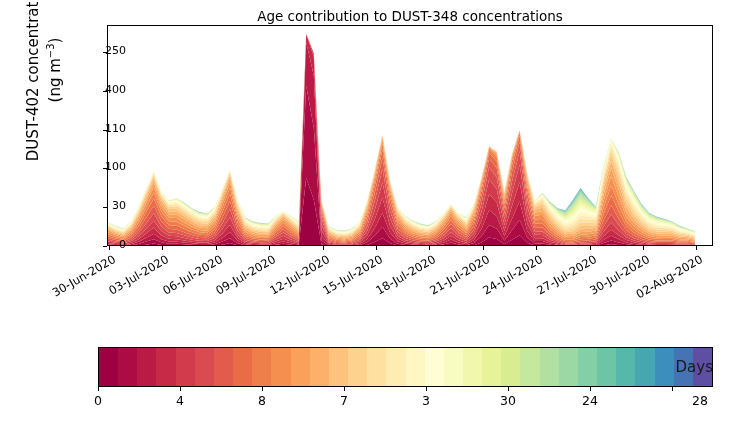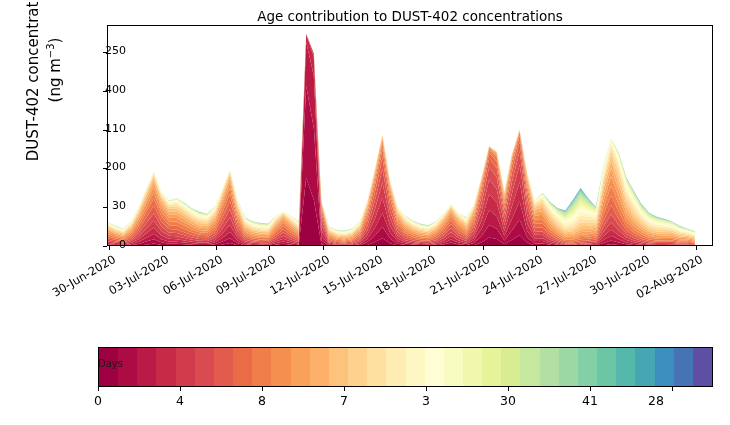--- a/index.html
+++ b/index.html
@@ -41,32 +41,32 @@
   }
 
   
   #cbar{
     position:absolute;left:98px;top:347px;width:615px;height:40px;
     border:1.1px solid #000;box-sizing:border-box;overflow:hidden;
     display:flex;
   }
   #cbar .seg{flex:1 1 auto;height:100%;}
   #cbar-label{
-    position:absolute;left:98px;top:358px;width:615px;text-align:left;
-    font-size:10px;color:#1a1a1a;pointer-events:none;
+    position:absolute;left:98px;top:358px;width:615px;text-align:right;
+    font-size:15px;color:#1a1a1a;pointer-events:none;
   }
   .cbtickmark{position:absolute;width:1px;height:4px;background:#000;top:387px;}
   .cbtextlbl{position:absolute;top:393px;font-size:12.5px;color:#000;white-space:nowrap;transform:translateX(-50%);}
 </style>
 </head>
 <body>
 
 <div id="stage">
 
-  <div id="chart-title">Age contribution to DUST-402 concentrations</div>
+  <div id="chart-title">Age contribution to DUST-348 concentrations</div>
 
   <div id="ylabel-wrap">
     <span class="l1">DUST-402 concentration</span>
     <span class="l2"><span>(ng m</span><sup class="exp">−3</sup><span>)</span></span>
   </div>
 
   <div id="plot">
     <svg id="plot-svg" width="606" height="221">
         <path d="M0.00,220.28 L7.62,220.44 L15.25,220.53 L22.87,220.26 L30.49,219.63 L38.11,218.63 L45.74,217.55 L53.36,218.95 L60.98,219.53 L68.60,219.58 L76.23,219.82 L83.85,220.03 L91.47,220.17 L99.09,220.21 L106.72,219.83 L114.34,218.63 L121.96,217.11 L129.58,219.37 L137.21,220.26 L144.83,220.43 L152.45,220.50 L160.08,220.49 L167.70,220.02 L175.32,219.55 L182.94,220.02 L190.57,220.36 L198.19,152.01 L205.81,173.70 L213.43,218.32 L221.06,220.42 L228.68,220.59 L236.30,220.64 L243.92,220.56 L251.55,220.26 L259.17,218.89 L266.79,216.05 L274.42,212.15 L282.04,217.28 L289.66,219.52 L297.28,220.10 L304.91,220.34 L312.53,220.45 L320.15,220.48 L327.77,220.32 L335.40,219.87 L343.02,219.06 L350.64,219.84 L358.26,220.22 L365.89,219.26 L373.51,216.38 L381.13,211.61 L388.75,213.12 L396.38,218.16 L404.00,213.78 L411.62,209.27 L419.25,216.85 L426.87,219.42 L434.49,219.43 L442.11,220.05 L449.74,220.44 L457.36,220.69 L464.98,220.74 L472.60,220.62 L480.23,220.59 L487.85,220.50 L495.47,219.24 L503.09,218.26 L510.72,219.04 L518.34,219.81 L525.96,220.20 L533.58,220.43 L541.21,220.60 L548.83,220.64 L556.45,220.65 L564.08,220.63 L571.70,220.70 L579.32,220.70 L586.94,220.75 L586.94,221.00 L579.32,221.00 L571.70,221.00 L564.08,221.00 L556.45,221.00 L548.83,221.00 L541.21,221.00 L533.58,221.00 L525.96,221.00 L518.34,221.00 L510.72,221.00 L503.09,221.00 L495.47,221.00 L487.85,221.00 L480.23,221.00 L472.60,221.00 L464.98,221.00 L457.36,221.00 L449.74,221.00 L442.11,221.00 L434.49,221.00 L426.87,221.00 L419.25,221.00 L411.62,221.00 L404.00,221.00 L396.38,221.00 L388.75,221.00 L381.13,221.00 L373.51,221.00 L365.89,221.00 L358.26,221.00 L350.64,221.00 L343.02,221.00 L335.40,221.00 L327.77,221.00 L320.15,221.00 L312.53,221.00 L304.91,221.00 L297.28,221.00 L289.66,221.00 L282.04,221.00 L274.42,221.00 L266.79,221.00 L259.17,221.00 L251.55,221.00 L243.92,221.00 L236.30,221.00 L228.68,221.00 L221.06,221.00 L213.43,221.00 L205.81,221.00 L198.19,221.00 L190.57,221.00 L182.94,221.00 L175.32,221.00 L167.70,221.00 L160.08,221.00 L152.45,221.00 L144.83,221.00 L137.21,221.00 L129.58,221.00 L121.96,221.00 L114.34,221.00 L106.72,221.00 L99.09,221.00 L91.47,221.00 L83.85,221.00 L76.23,221.00 L68.60,221.00 L60.98,221.00 L53.36,221.00 L45.74,221.00 L38.11,221.00 L30.49,221.00 L22.87,221.00 L15.25,221.00 L7.62,221.00 L0.00,221.00 Z" fill="#9e0142" stroke="none" shape-rendering="geometricPrecision"></path>
         <path d="M0.00,219.38 L7.62,219.75 L15.25,219.95 L22.87,219.33 L30.49,217.90 L38.11,215.62 L45.74,213.16 L53.36,216.35 L60.98,217.69 L68.60,217.82 L76.23,218.36 L83.85,218.82 L91.47,219.15 L99.09,219.23 L106.72,218.37 L114.34,215.62 L121.96,212.13 L129.58,217.31 L137.21,219.34 L144.83,219.74 L152.45,219.90 L160.08,219.85 L167.70,218.79 L175.32,217.70 L182.94,218.79 L190.57,219.56 L198.19,59.72 L205.81,101.94 L213.43,214.61 L221.06,219.69 L228.68,220.10 L236.30,220.20 L243.92,220.01 L251.55,219.33 L259.17,216.20 L266.79,209.70 L274.42,200.67 L282.04,212.48 L289.66,217.64 L297.28,218.98 L304.91,219.52 L312.53,219.77 L320.15,219.85 L327.77,219.47 L335.40,218.44 L343.02,216.60 L350.64,218.38 L358.26,219.24 L365.89,217.05 L373.51,210.37 L381.13,199.06 L388.75,202.74 L396.38,214.53 L404.00,204.26 L411.62,193.66 L419.25,211.49 L426.87,217.42 L434.49,217.46 L442.11,218.87 L449.74,219.74 L457.36,220.30 L464.98,220.39 L472.60,220.13 L480.23,220.05 L487.85,219.84 L495.47,216.92 L503.09,214.55 L510.72,216.48 L518.34,218.29 L525.96,219.17 L533.58,219.69 L541.21,220.08 L548.83,220.19 L556.45,220.20 L564.08,220.16 L571.70,220.32 L579.32,220.31 L586.94,220.42 L586.94,220.75 L579.32,220.70 L571.70,220.70 L564.08,220.63 L556.45,220.65 L548.83,220.64 L541.21,220.60 L533.58,220.43 L525.96,220.20 L518.34,219.81 L510.72,219.04 L503.09,218.26 L495.47,219.24 L487.85,220.50 L480.23,220.59 L472.60,220.62 L464.98,220.74 L457.36,220.69 L449.74,220.44 L442.11,220.05 L434.49,219.43 L426.87,219.42 L419.25,216.85 L411.62,209.27 L404.00,213.78 L396.38,218.16 L388.75,213.12 L381.13,211.61 L373.51,216.38 L365.89,219.26 L358.26,220.22 L350.64,219.84 L343.02,219.06 L335.40,219.87 L327.77,220.32 L320.15,220.48 L312.53,220.45 L304.91,220.34 L297.28,220.10 L289.66,219.52 L282.04,217.28 L274.42,212.15 L266.79,216.05 L259.17,218.89 L251.55,220.26 L243.92,220.56 L236.30,220.64 L228.68,220.59 L221.06,220.42 L213.43,218.32 L205.81,173.70 L198.19,152.01 L190.57,220.36 L182.94,220.02 L175.32,219.55 L167.70,220.02 L160.08,220.49 L152.45,220.50 L144.83,220.43 L137.21,220.26 L129.58,219.37 L121.96,217.11 L114.34,218.63 L106.72,219.83 L99.09,220.21 L91.47,220.17 L83.85,220.03 L76.23,219.82 L68.60,219.58 L60.98,219.53 L53.36,218.95 L45.74,217.55 L38.11,218.63 L30.49,219.63 L22.87,220.26 L15.25,220.53 L7.62,220.44 L0.00,220.28 Z" fill="#ac0b43" stroke="none" shape-rendering="geometricPrecision"></path>
@@ -100,21 +100,21 @@
         <path d="M0.00,196.19 L7.62,200.06 L15.25,202.39 L22.87,195.41 L30.49,180.68 L38.11,162.84 L45.74,145.01 L53.36,165.17 L60.98,174.47 L68.60,172.15 L76.23,176.80 L83.85,182.23 L91.47,186.11 L99.09,187.66 L106.72,180.68 L114.34,162.84 L121.96,143.46 L129.58,172.92 L137.21,191.53 L144.83,195.41 L152.45,196.96 L160.08,197.74 L167.70,189.98 L175.32,185.33 L182.94,189.98 L190.57,195.41 L198.19,7.75 L205.81,27.14 L213.43,174.47 L221.06,200.84 L228.68,203.94 L236.30,204.72 L243.92,202.39 L251.55,195.41 L259.17,174.47 L266.79,143.46 L274.42,108.56 L282.04,154.31 L289.66,180.68 L297.28,189.98 L304.91,194.64 L312.53,197.74 L320.15,199.29 L327.77,195.41 L335.40,187.66 L343.02,178.35 L350.64,186.88 L358.26,191.53 L365.89,178.35 L373.51,151.21 L381.13,120.19 L388.75,125.62 L396.38,164.39 L404.00,127.95 L411.62,103.91 L419.25,146.56 L426.87,174.47 L434.49,166.72 L442.11,176.02 L449.74,182.23 L457.36,184.55 L464.98,173.70 L472.60,162.07 L480.23,172.15 L487.85,180.68 L495.47,140.35 L503.09,112.44 L510.72,126.40 L518.34,151.21 L525.96,165.17 L533.58,178.35 L541.21,186.88 L548.83,190.76 L556.45,193.08 L564.08,195.41 L571.70,200.06 L579.32,202.39 L586.94,205.49 L586.94,205.51 L579.32,202.41 L571.70,200.09 L564.08,195.45 L556.45,193.13 L548.83,190.83 L541.21,186.96 L533.58,178.43 L525.96,165.25 L518.34,151.26 L510.72,126.41 L503.09,112.44 L495.47,140.36 L487.85,180.75 L480.23,172.36 L472.60,162.52 L464.98,174.12 L457.36,184.77 L449.74,182.31 L442.11,176.06 L434.49,166.72 L426.87,174.47 L419.25,146.56 L411.62,103.91 L404.00,127.95 L396.38,164.39 L388.75,125.62 L381.13,120.19 L373.51,151.21 L365.89,178.35 L358.26,191.54 L350.64,186.88 L343.02,178.35 L335.40,187.66 L327.77,195.41 L320.15,199.30 L312.53,197.75 L304.91,194.64 L297.28,189.99 L289.66,180.68 L282.04,154.31 L274.42,108.56 L266.79,143.46 L259.17,174.47 L251.55,195.41 L243.92,202.40 L236.30,204.73 L228.68,203.95 L221.06,200.84 L213.43,174.47 L205.81,27.14 L198.19,7.75 L190.57,195.42 L182.94,189.98 L175.32,185.33 L167.70,189.98 L160.08,197.76 L152.45,196.99 L144.83,195.43 L137.21,191.54 L129.58,172.92 L121.96,143.46 L114.34,162.84 L106.72,180.68 L99.09,187.68 L91.47,186.13 L83.85,182.24 L76.23,176.81 L68.60,172.15 L60.98,174.48 L53.36,165.17 L45.74,145.01 L38.11,162.84 L30.49,180.68 L22.87,195.41 L15.25,202.40 L7.62,200.07 L0.00,196.19 Z" fill="#3c8fbd" stroke="none" shape-rendering="geometricPrecision"></path>
       </svg>
   </div>
 
   <div id="yaxis-ticks">
       <div class="ytickmark" style="top: 246px;"></div>
       <div class="ytextlbl" style="top: 238px;">0</div>
       <div class="ytickmark" style="top: 207.228px;"></div>
       <div class="ytextlbl" style="top: 199.228px;">30</div>
       <div class="ytickmark" style="top: 168.456px;"></div>
-      <div class="ytextlbl" style="top: 160.456px;">200</div>
+      <div class="ytextlbl" style="top: 160.456px;">100</div>
       <div class="ytickmark" style="top: 129.684px;"></div>
       <div class="ytextlbl" style="top: 121.684px;">110</div>
       <div class="ytickmark" style="top: 90.9123px;"></div>
       <div class="ytextlbl" style="top: 82.9123px;">400</div>
       <div class="ytickmark" style="top: 52.1404px;"></div>
       <div class="ytextlbl" style="top: 44.1404px;">250</div>
     </div>
   <div id="xaxis-ticks">
       <div class="xtickmark" style="left: 109px;"></div>
       <div class="xtextlbl" style="left: 23px; width: 88px;">30-Jun-2020</div>
@@ -184,18 +184,18 @@
       <div class="cbtextlbl" style="left: 180px;">4</div>
       <div class="cbtickmark" style="left: 262px;"></div>
       <div class="cbtextlbl" style="left: 262px;">8</div>
       <div class="cbtickmark" style="left: 344px;"></div>
       <div class="cbtextlbl" style="left: 344px;">7</div>
       <div class="cbtickmark" style="left: 426px;"></div>
       <div class="cbtextlbl" style="left: 426px;">3</div>
       <div class="cbtickmark" style="left: 508px;"></div>
       <div class="cbtextlbl" style="left: 508px;">30</div>
       <div class="cbtickmark" style="left: 590px;"></div>
-      <div class="cbtextlbl" style="left: 590px;">41</div>
+      <div class="cbtextlbl" style="left: 590px;">24</div>
       <div class="cbtickmark" style="left: 672px;"></div>
-      <div class="cbtextlbl" style="left: 656px; text-align: right;">28</div>
+      <div class="cbtextlbl" style="left: 700px; text-align: right;">28</div>
     </div>
 
 </div>
 
 </body></html>

